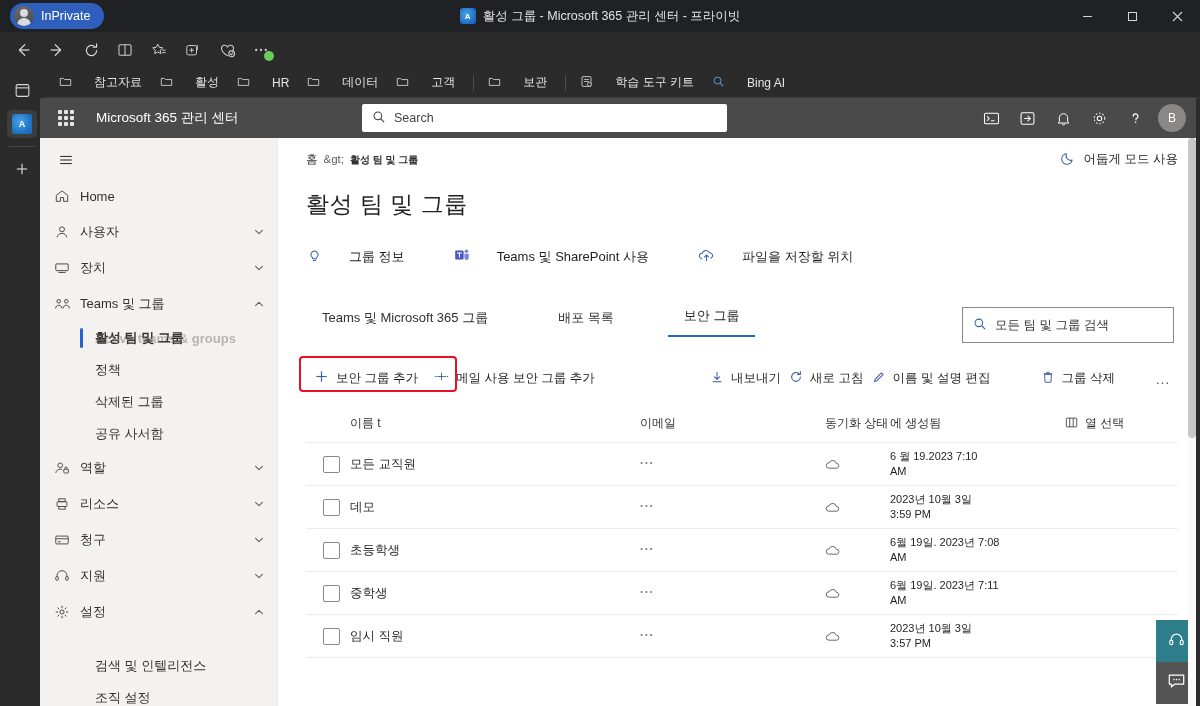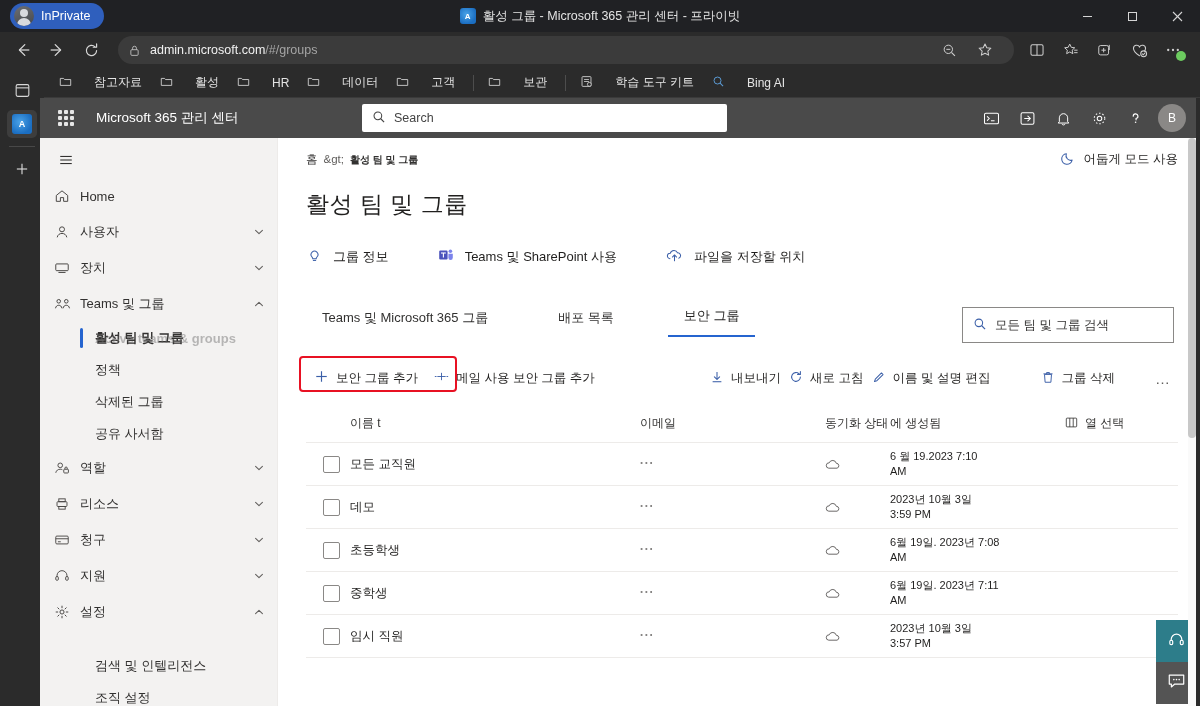--- a/index.html
+++ b/index.html
@@ -168,21 +168,21 @@
   .bc-sep { color: #605e5c; }
   .bc-current { font-weight: bold; font-size: 10px; }
   .dark-toggle {
     margin-left: auto; display: flex; align-items: center; gap: 8px;
     color: #201f1e; font-size: 12.5px; cursor: pointer;
   }
   .page-title { font-size: 23px; color: #201f1e; margin-top: 20px; letter-spacing: .5px; }
 
   .info-links { display: flex; gap: 48px; margin-top: 26px; }
   .info-link {
-    display: flex; align-items: center; gap: 10px; font-size: 13px; color: #201f1e; cursor: pointer;
+    display: flex; align-items: center; gap: 26px; font-size: 13px; color: #201f1e; cursor: pointer;
   }
 
   .tabs-row { display: flex; align-items: flex-end; margin-top: 32px; position: relative; }
   .tab {
     font-size: 13px; color: #323130; padding: 8px 16px 10px; cursor: pointer; white-space: nowrap;
   }
   .tab.active { color: #201f1e; border-bottom: 2px solid #2564cf; }
   .tab-search {
     position: absolute; right: 4px; bottom: -6px; width: 212px; height: 36px;
     border: 1px solid #8a8886; display: flex; align-items: center; gap: 8px; padding: 0 10px;
@@ -290,44 +290,20 @@
       <svg width="18" height="18" viewBox="0 0 20 20">
           <path d="M8 4 L14 10 L8 16" fill="none" stroke="#d8d8d8" stroke-width="1.4" stroke-linecap="round" stroke-linejoin="round"></path>
           <line x1="3" y1="10" x2="14" y2="10" stroke="#d8d8d8" stroke-width="1.4"></line>
         </svg>
     </div>
     <div class="nav-icon">
       <svg width="17" height="17" viewBox="0 0 20 20">
           <path d="M16 10a6 6 0 1 1-1.8-4.3" fill="none" stroke="#d8d8d8" stroke-width="1.4" stroke-linecap="round"></path>
           <path d="M16 2.3 V6.2 H12.1" fill="none" stroke="#d8d8d8" stroke-width="1.4" stroke-linecap="round" stroke-linejoin="round"></path>
         </svg>
-    </div>
-    <div class="omnibox">
-      <span class="lock">
-        <svg width="13" height="13" viewBox="0 0 16 16">
-            <rect x="3.5" y="7" width="9" height="7" rx="1.3" fill="none" stroke="#d8d8d8" stroke-width="1.1"></rect>
-            <path d="M5.6 7V5.2a2.4 2.4 0 0 1 4.8 0V7" fill="none" stroke="#d8d8d8" stroke-width="1.1"></path>
-          </svg>
-      </span>
-      <span class="url-host">admin.microsoft.com</span>
-        <span class="url-path">/#/groups</span>
-      <span class="omni-right">
-        <span class="nav-icon">
-          <svg width="15" height="15" viewBox="0 0 18 18">
-              <circle cx="7.6" cy="7.6" r="5" fill="none" stroke="#cfcfcf" stroke-width="1.2"></circle>
-              <line x1="11.3" y1="11.3" x2="15.5" y2="15.5" stroke="#cfcfcf" stroke-width="1.3"></line>
-              <line x1="5.2" y1="7.6" x2="10" y2="7.6" stroke="#cfcfcf" stroke-width="1.2"></line>
-            </svg>
-        </span>
-        <span class="nav-icon">
-          <svg width="16" height="16" viewBox="0 0 18 18">
-              <path d="M9 2.2l2 4.2 4.6.6-3.4 3.2.9 4.6L9 12.6 4.9 14.8l.9-4.6L2.4 7l4.6-.6z" fill="none" stroke="#cfcfcf" stroke-width="1.15" stroke-linejoin="round"></path>
-            </svg>
-        </span>
-      </span>
     </div>
     <div class="toolbar-right">
       <div class="nav-icon">
         <svg width="16" height="16" viewBox="0 0 18 18">
             <rect x="2.2" y="3.2" width="13.6" height="11.6" rx="1.6" fill="none" stroke="#cfcfcf" stroke-width="1.15"></rect>
             <line x1="9" y1="3.2" x2="9" y2="14.8" stroke="#cfcfcf" stroke-width="1.15"></line>
           </svg>
       </div>
       <div class="nav-icon">
         <svg width="16" height="16" viewBox="0 0 18 18">

